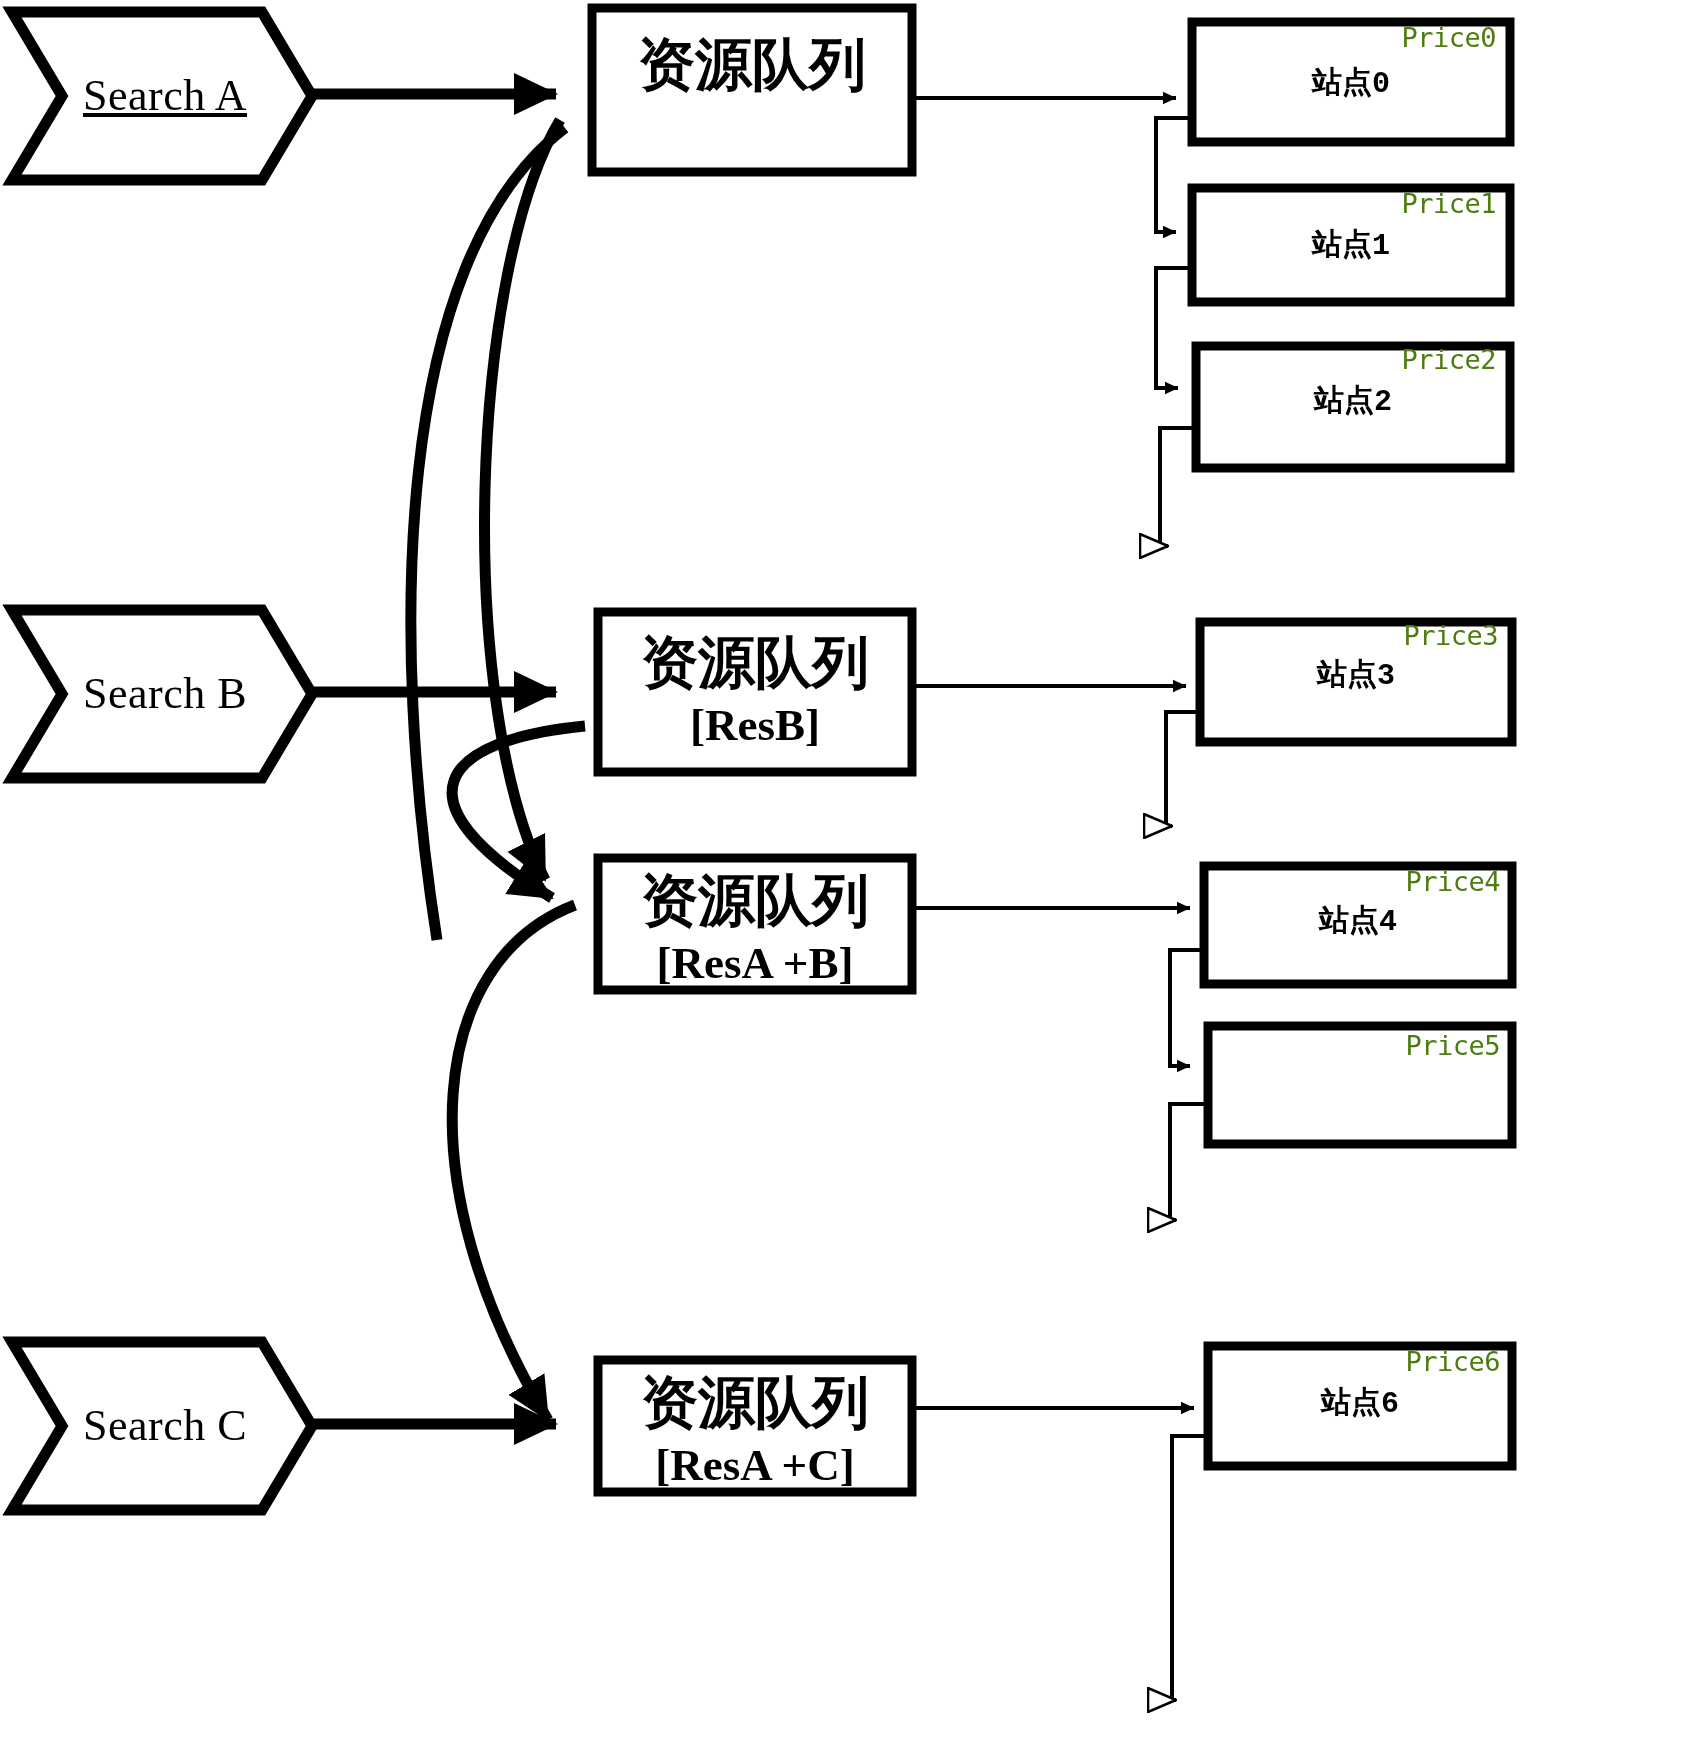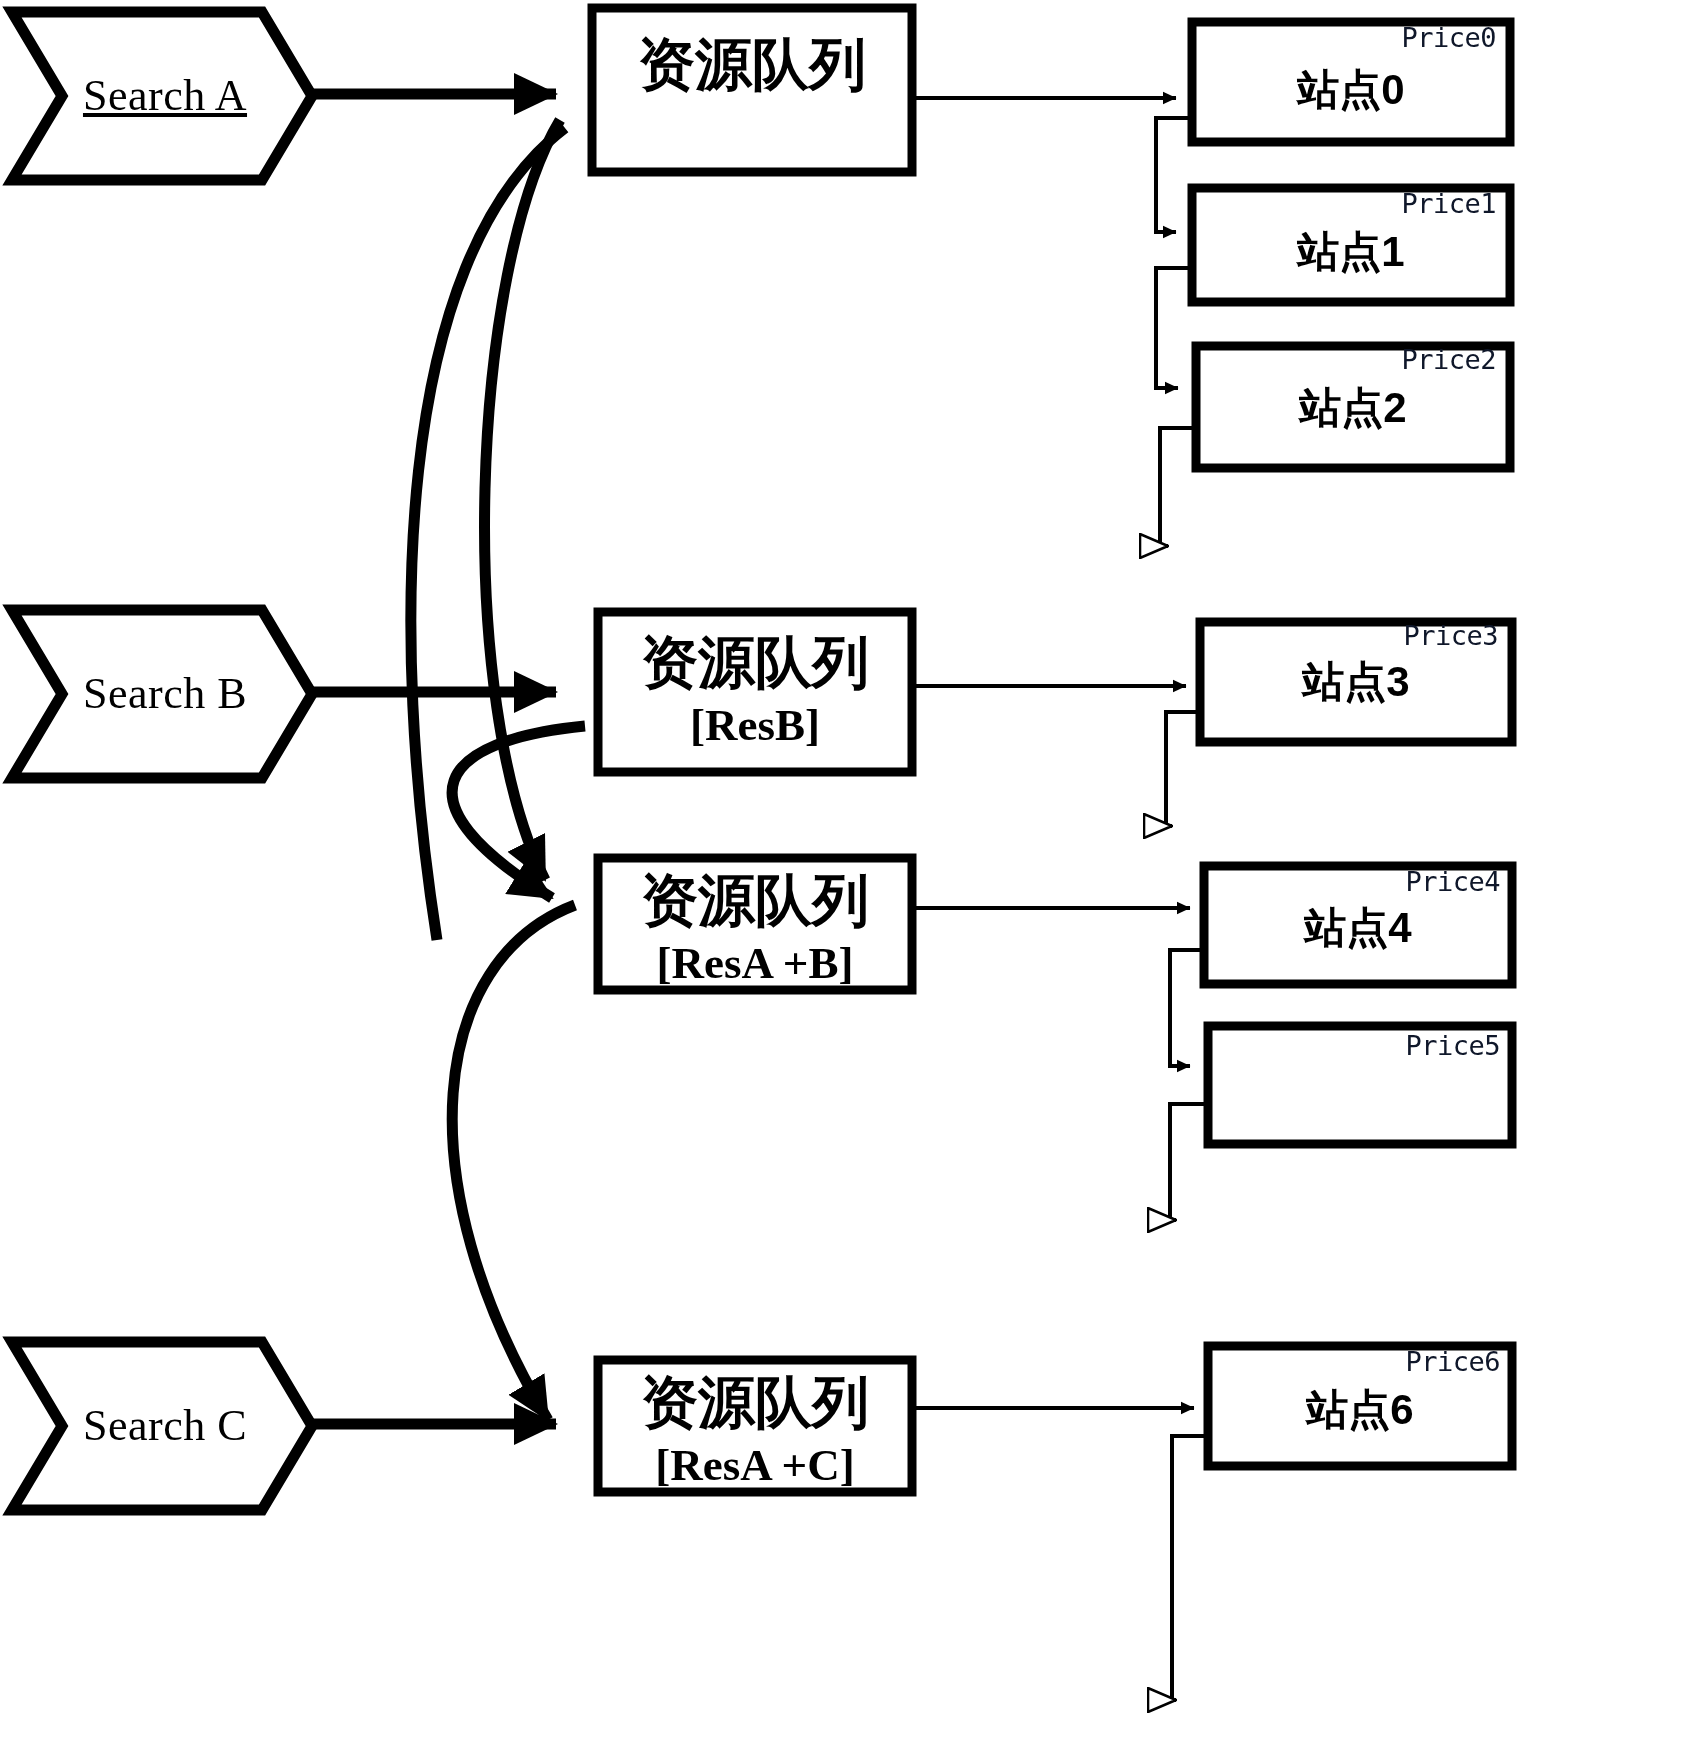--- a/index.html
+++ b/index.html
@@ -43,29 +43,29 @@
     font-weight: 600;
     line-height: 1.22;
   }
   .queue-l2 {
     font-size: 45px;
     font-family: "Liberation Serif", serif;
     font-weight: 700;
     line-height: 1.22;
   }
   .site-name {
-    font-size: 42px;
-    font-family: Liberation Sans, sans-serif;
+    font-size: 30px;
+    font-family: Liberation Mono, monospace;
     font-weight: 600;
   }
   .price-label {
     position: absolute;
     font-family: "DejaVu Sans Mono", monospace;
     font-size: 27px;
-    color: #0f172a;
+    color: #4d7c0f;
     text-align: right;
     letter-spacing: -0.5px;
   }
 </style>
 </head>
 <body>
 
 <div id="canvas">
 
   <svg class="diagram" viewBox="0 0 1692 1737">

